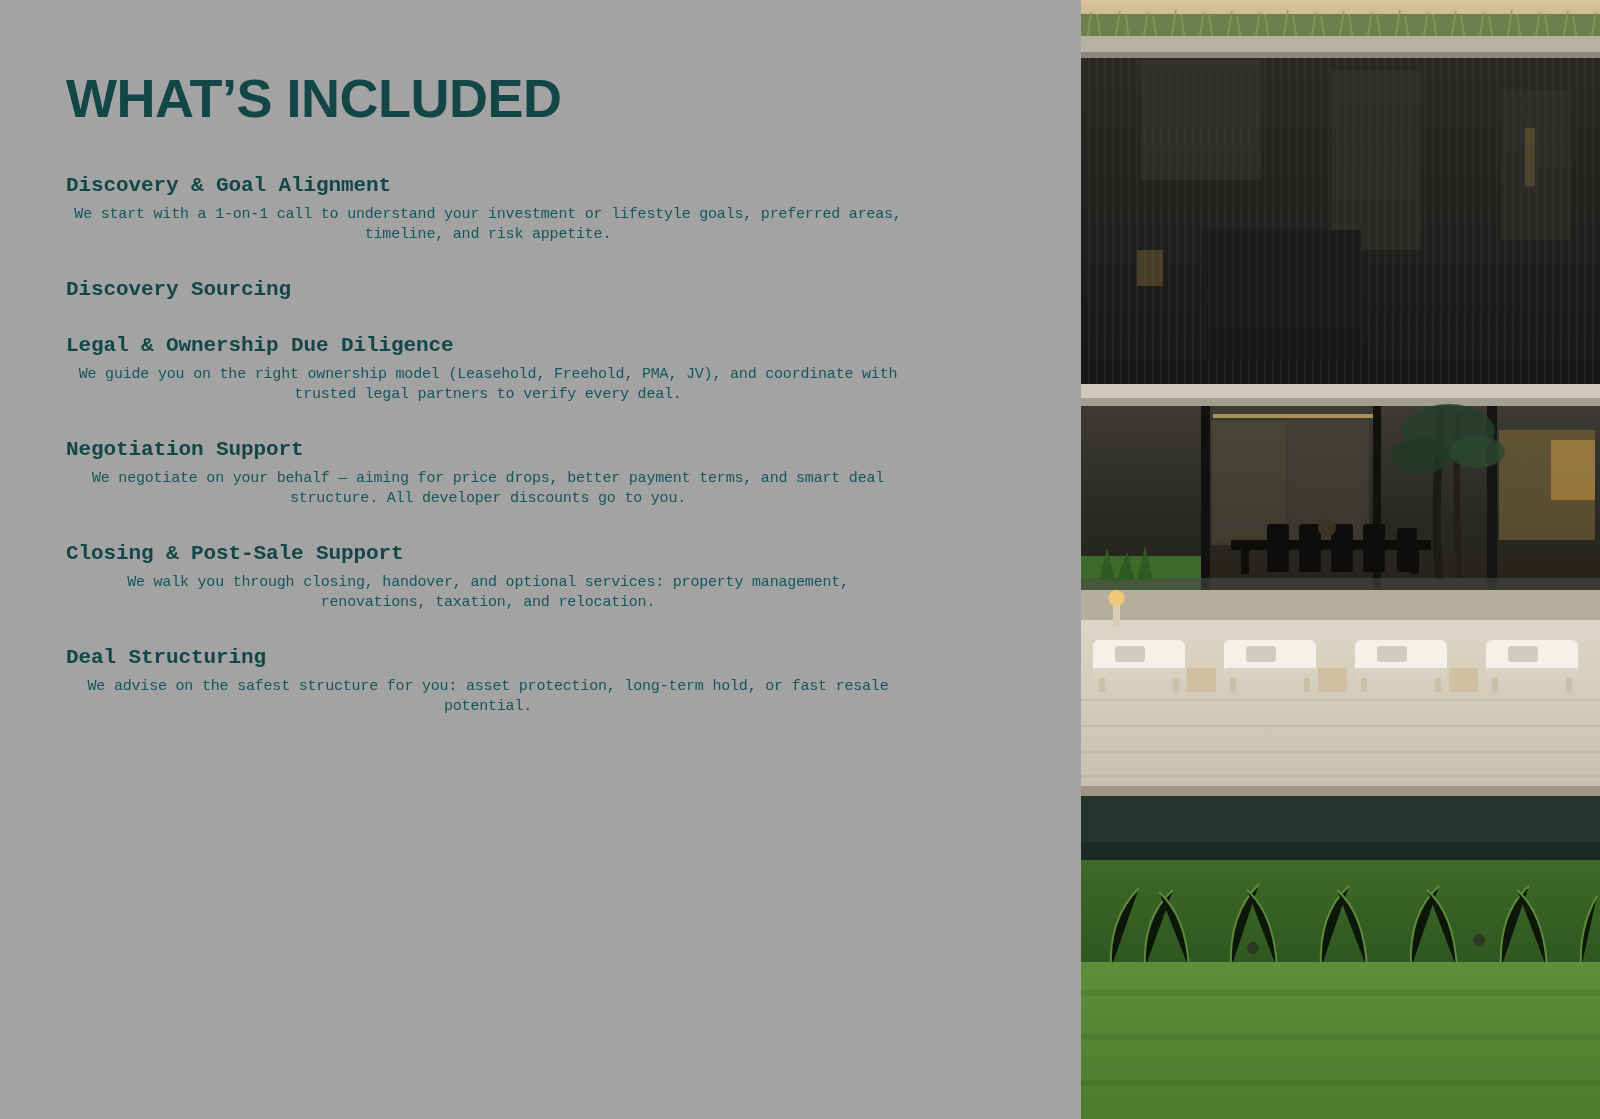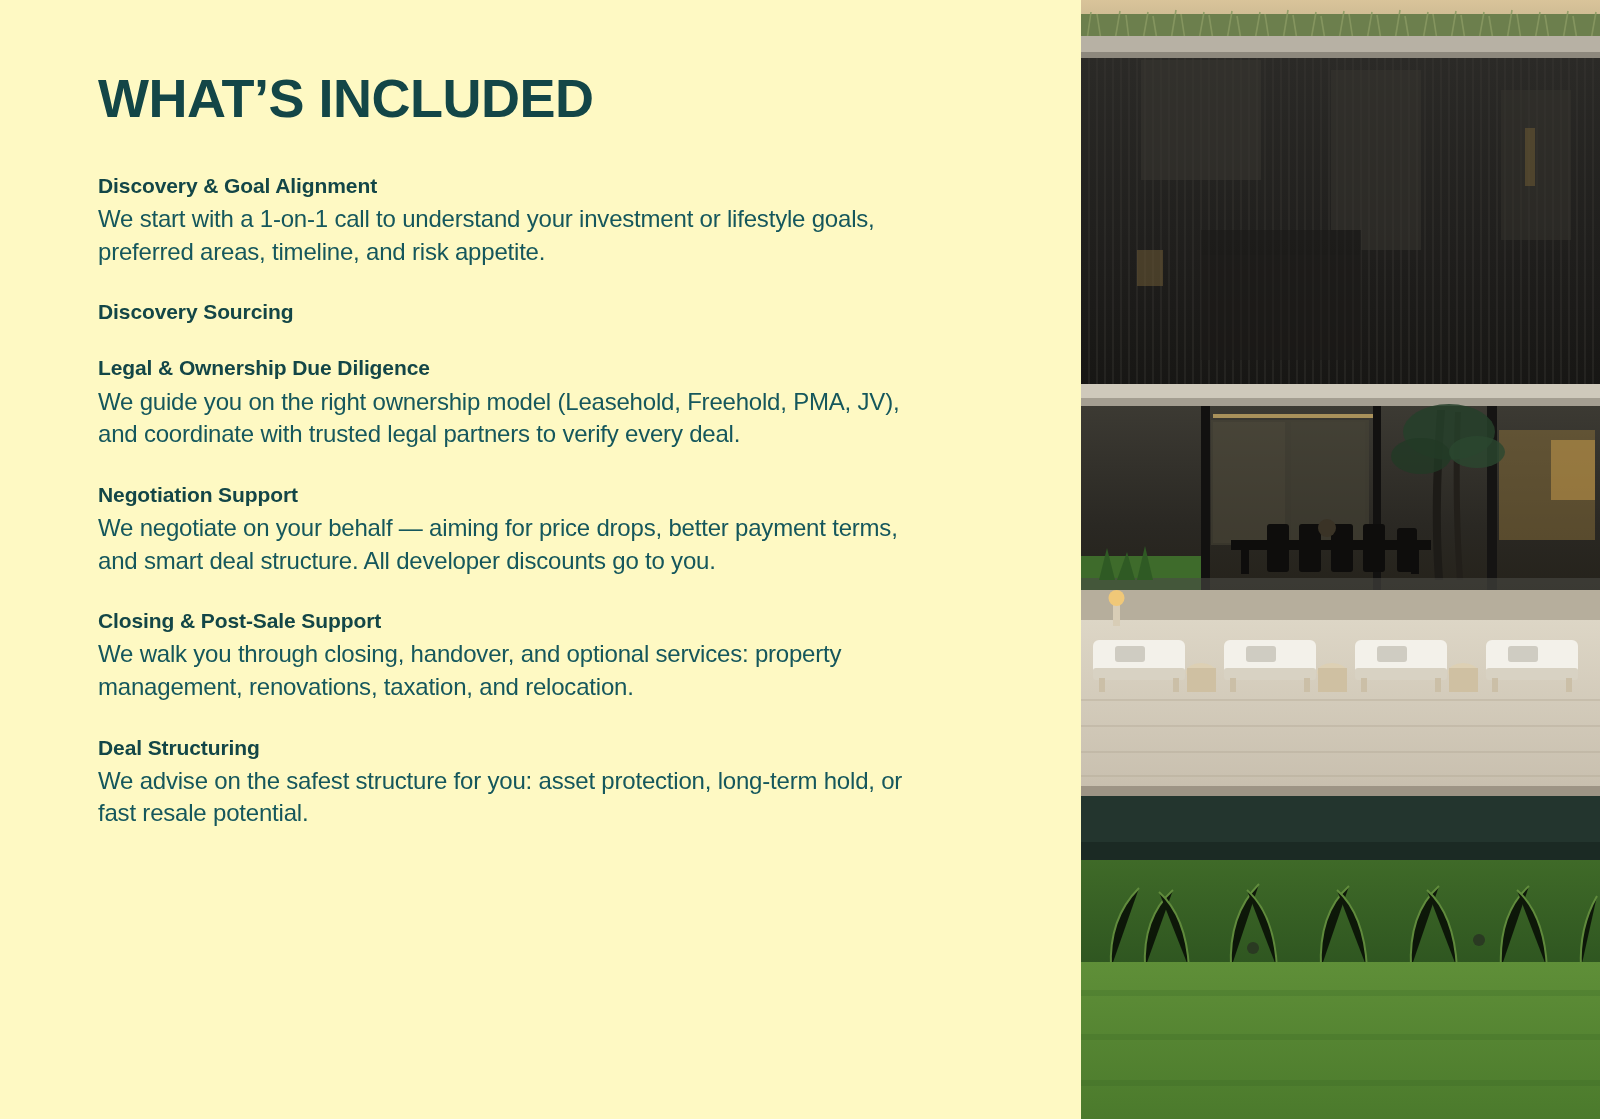--- a/index.html
+++ b/index.html
@@ -16,57 +16,59 @@
   .page {
     position: relative;
     width: 1600px;
     height: 1119px;
     display: flex;
     background: #fbfde2;
   }
   .content-col {
     width: 1081px;
     height: 1119px;
-    background: #fef9c3;
+    background: #a3a3a3;
     box-sizing: border-box;
-    padding: 70px 80px 0 98px;
+    padding: 70px 80px 0 66px;
   }
   .page-title {
     font-size: 54px;
     font-weight: bold;
     letter-spacing: -0.5px;
     color: #134647;
     margin: 0 0 46px 0;
     line-height: 1.05;
   }
   .items {
     display: block;
   }
   .item {
     margin-bottom: 31px;
+    font-family: Liberation Mono, monospace;
   }
   .item:last-child {
     margin-bottom: 0;
   }
   .item-title {
     font-size: 21px;
     font-weight: bold;
     color: #134647;
     margin: 0 0 5px 0;
     line-height: 1.2;
     letter-spacing: -0.1px;
   }
   .item-body {
-    font-size: 24px;
+    font-size: 15px;
     font-weight: normal;
     color: #15575c;
     line-height: 1.36;
-    margin: 0;
+    margin: 7px;
     max-width: 830px;
     letter-spacing: -0.2px;
+    text-align: center;
   }
   
   .photo-col {
     position: relative;
     width: 519px;
     height: 1119px;
     overflow: hidden;
     background: #2a2a26;
   }
   .photo-col svg {

